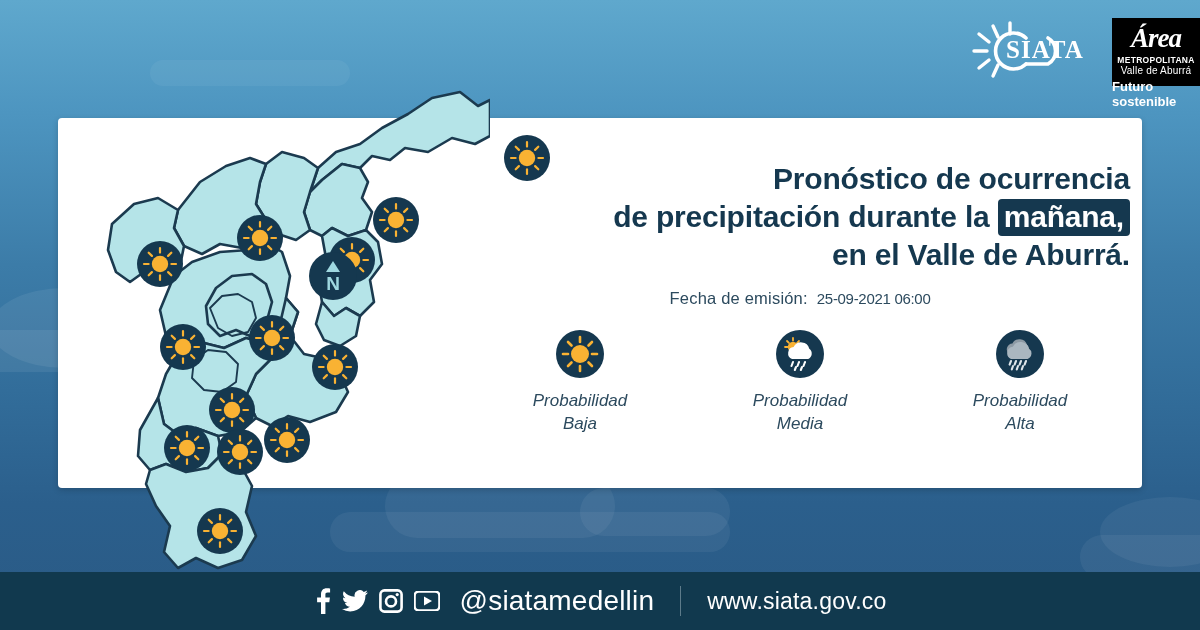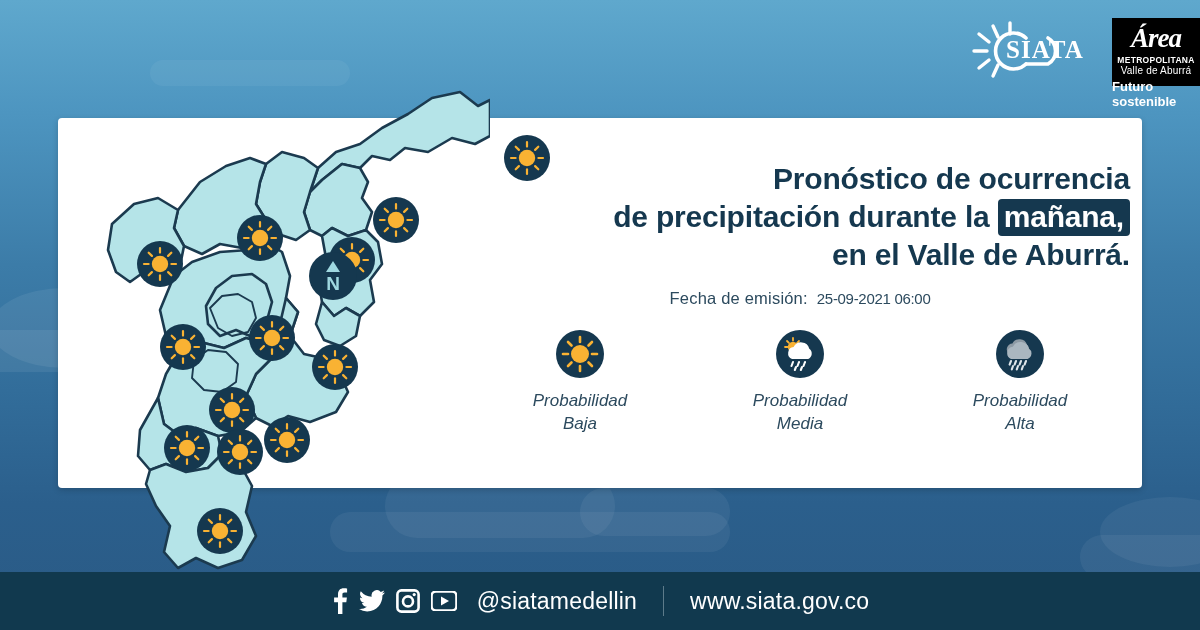--- a/index.html
+++ b/index.html
@@ -93,21 +93,21 @@
   .leg-label { margin-top:12px; text-align:center; color:#2c4a5e;
      font-size:17px; line-height:1.33;font-style:italic; }
 
   
   #footer {
     position:absolute; left:0; bottom:0; width:1200px; height:58px;
     background:#11394e; display:flex; align-items:center; justify-content:center; gap:0;
   }
   #social { display:flex; align-items:center; gap:11px; }
   #social svg { display:block; }
-  #handle { color:#fff; font-size:23px; margin-left:20px; letter-spacing:0.2px; }
+  #handle { color:#fff; font-size:28px; margin-left:20px; letter-spacing:0.2px; }
   #divider { width:1px; height:30px; background:#5d7b8a; margin:0 26px; }
   #weburl { color:#fff; font-size:23px; letter-spacing:0.2px; }
 </style>
 </head>
 <body>
 
 <div id="bg">
   <div class="bgcloud" id="cloud1"></div>
   <div class="bgcloud b" id="cloud2"></div>
   <div class="bgcloud b" id="cloud3"></div>

